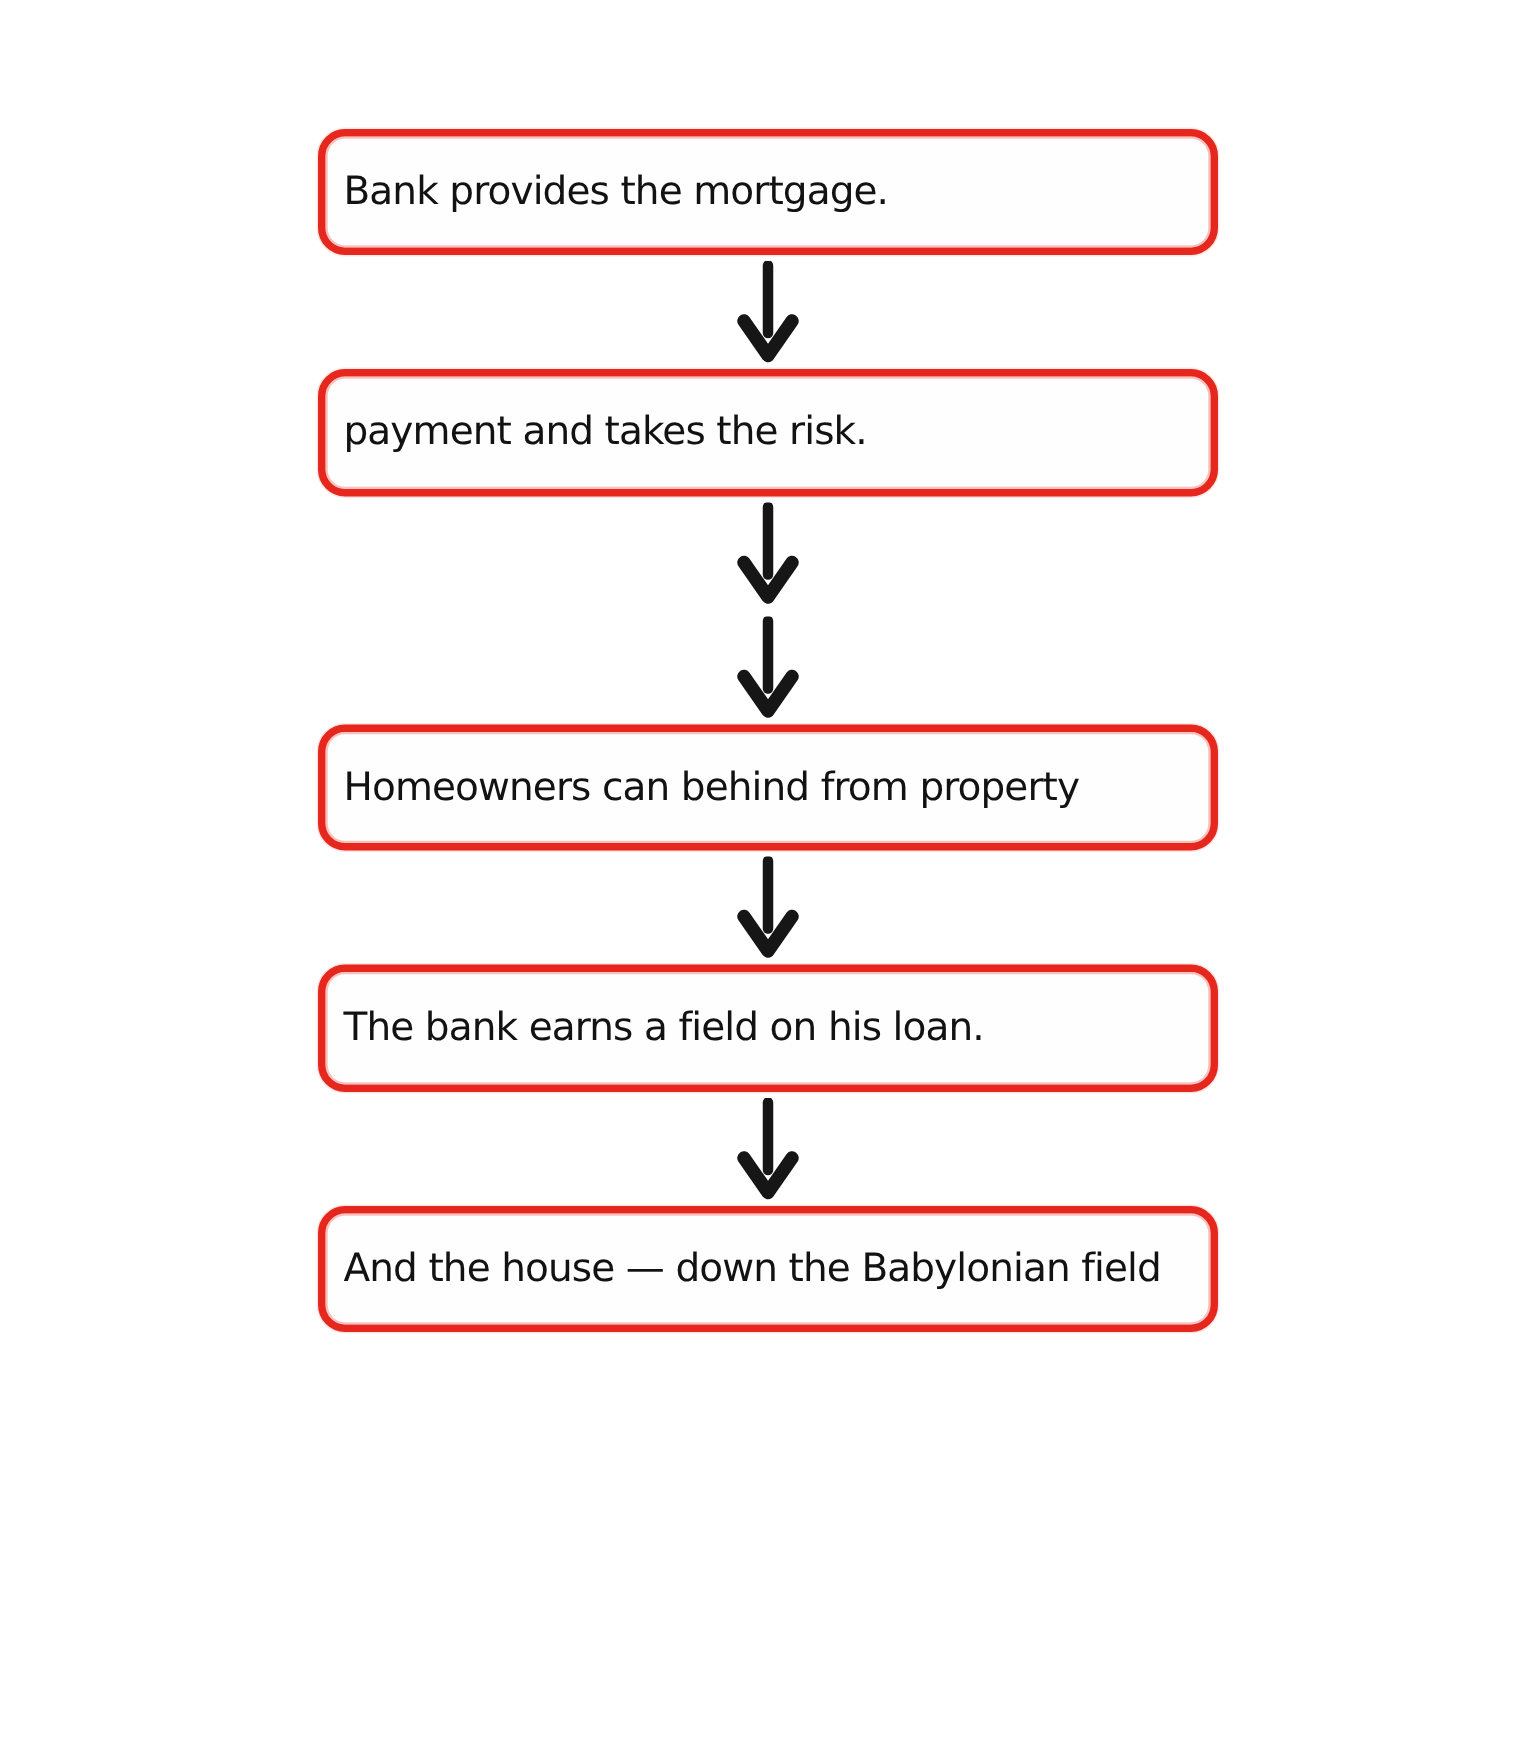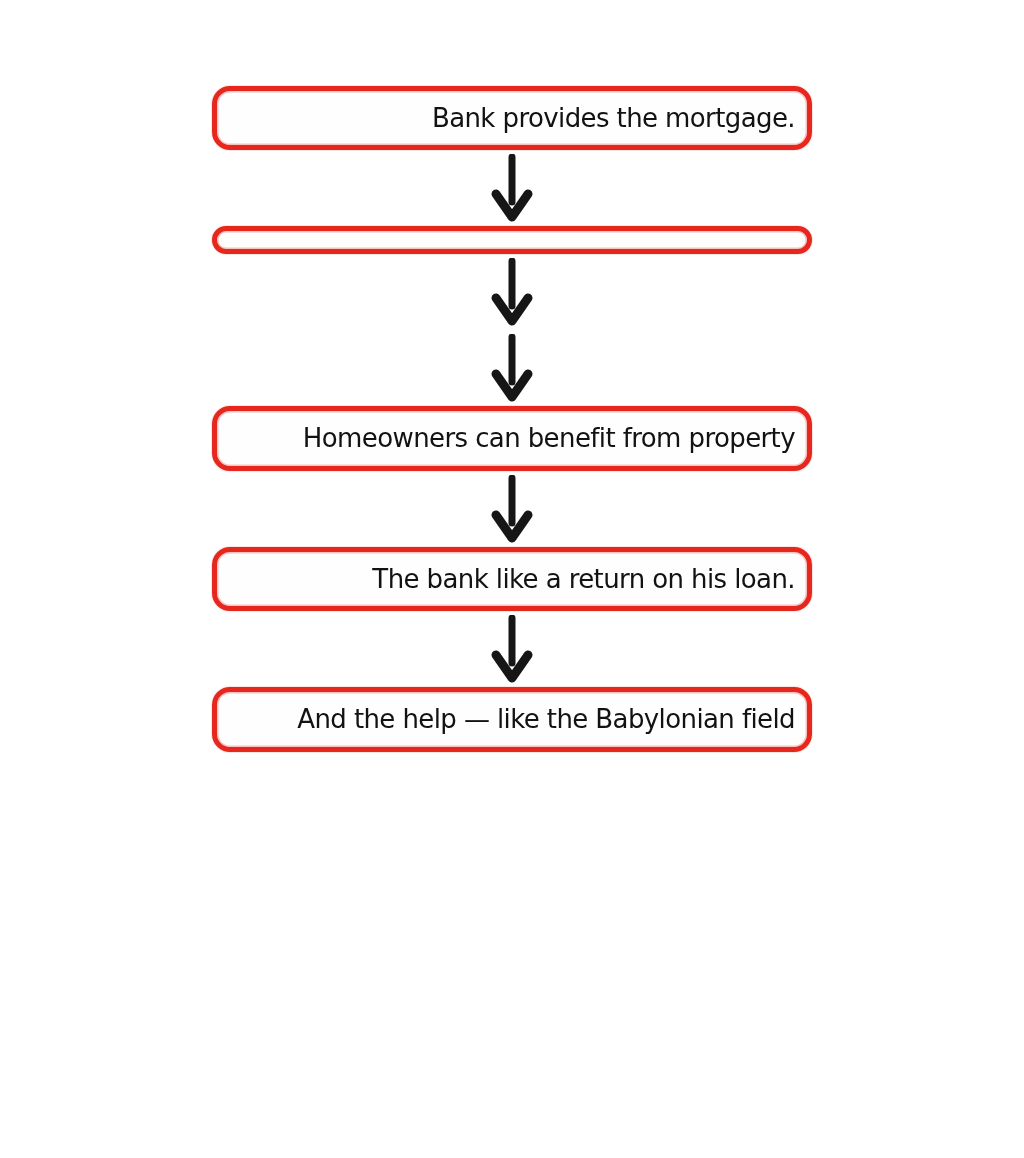--- a/index.html
+++ b/index.html
@@ -21,22 +21,22 @@
   }
   .flow-box {
     width: 600px;
     box-sizing: border-box;
     border: 5px solid var(--box-border, #e5271d);
     border-radius: 18px;
     background: #fffefe;
     display: flex;
     flex-direction: column;
     justify-content: center;
-    align-items: flex-end;
-    padding: 9px 12px;
+    align-items: flex-start;
+    padding: 19px 12px;
     box-shadow: inset 0 0 0 1.5px rgba(229, 39, 29, 0.28),
                 0 0 0 1px rgba(229, 39, 29, 0.12);
   }
   .flow-line {
     font-size: 26px;
     font-weight: 500;
     letter-spacing: -0.6px;
     color: #121212;
     line-height: 1.4;
     text-align: center;
@@ -58,47 +58,48 @@
     <div class="flow-box">
       <div class="flow-line">Bank provides the mortgage.</div>
     </div>
     <div class="arrow-wrap">
       <svg width="46" height="68" viewBox="0 0 46 68" aria-hidden="true">
         <line x1="23" y1="3" x2="23" y2="48" stroke="#161616" stroke-width="7" stroke-linecap="round"></line>
         <path d="M7 40 L23 63 L39 40" fill="none" stroke="#161616" stroke-width="9" stroke-linecap="round" stroke-linejoin="round"></path>
       </svg>
     </div>
     <div class="flow-box">
+      <div class="flow-line">payment and takes the risk.</div>
     </div>
     <div class="arrow-wrap">
       <svg width="46" height="68" viewBox="0 0 46 68" aria-hidden="true">
         <line x1="23" y1="3" x2="23" y2="48" stroke="#161616" stroke-width="7" stroke-linecap="round"></line>
         <path d="M7 40 L23 63 L39 40" fill="none" stroke="#161616" stroke-width="9" stroke-linecap="round" stroke-linejoin="round"></path>
       </svg>
     </div>
     <div class="arrow-wrap">
       <svg width="46" height="68" viewBox="0 0 46 68" aria-hidden="true">
         <line x1="23" y1="3" x2="23" y2="48" stroke="#161616" stroke-width="7" stroke-linecap="round"></line>
         <path d="M7 40 L23 63 L39 40" fill="none" stroke="#161616" stroke-width="9" stroke-linecap="round" stroke-linejoin="round"></path>
       </svg>
     </div>
     <div class="flow-box">
-      <div class="flow-line">Homeowners can benefit from property</div>
+      <div class="flow-line">Homeowners can behind from property</div>
     </div>
     <div class="arrow-wrap">
       <svg width="46" height="68" viewBox="0 0 46 68" aria-hidden="true">
         <line x1="23" y1="3" x2="23" y2="48" stroke="#161616" stroke-width="7" stroke-linecap="round"></line>
         <path d="M7 40 L23 63 L39 40" fill="none" stroke="#161616" stroke-width="9" stroke-linecap="round" stroke-linejoin="round"></path>
       </svg>
     </div>
     <div class="flow-box">
-      <div class="flow-line">The bank like a return on his loan.</div>
+      <div class="flow-line">The bank earns a field on his loan.</div>
     </div>
     <div class="arrow-wrap">
       <svg width="46" height="68" viewBox="0 0 46 68" aria-hidden="true">
         <line x1="23" y1="3" x2="23" y2="48" stroke="#161616" stroke-width="7" stroke-linecap="round"></line>
         <path d="M7 40 L23 63 L39 40" fill="none" stroke="#161616" stroke-width="9" stroke-linecap="round" stroke-linejoin="round"></path>
       </svg>
     </div>
     <div class="flow-box">
-      <div class="flow-line">And the help — like the Babylonian field</div>
+      <div class="flow-line">And the house — down the Babylonian field</div>
     </div>
   </div>
 
 </body></html>

